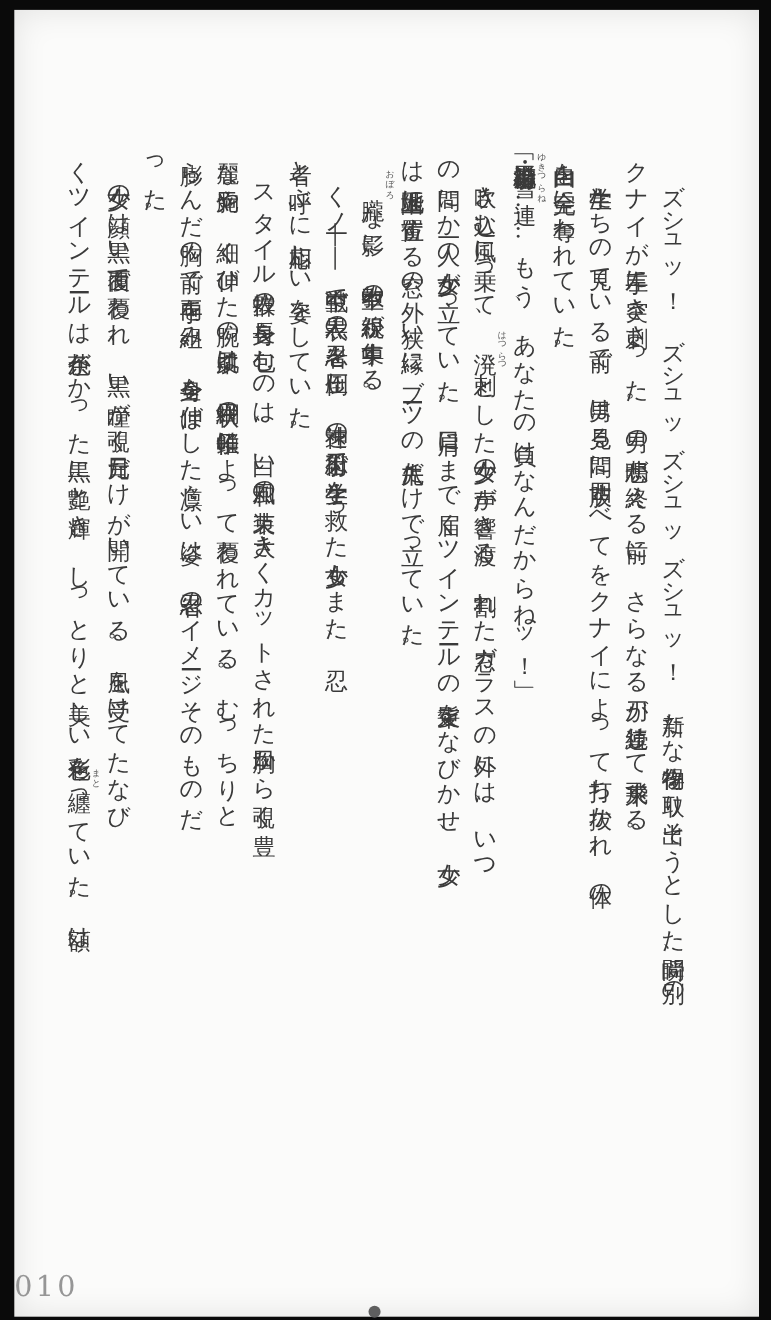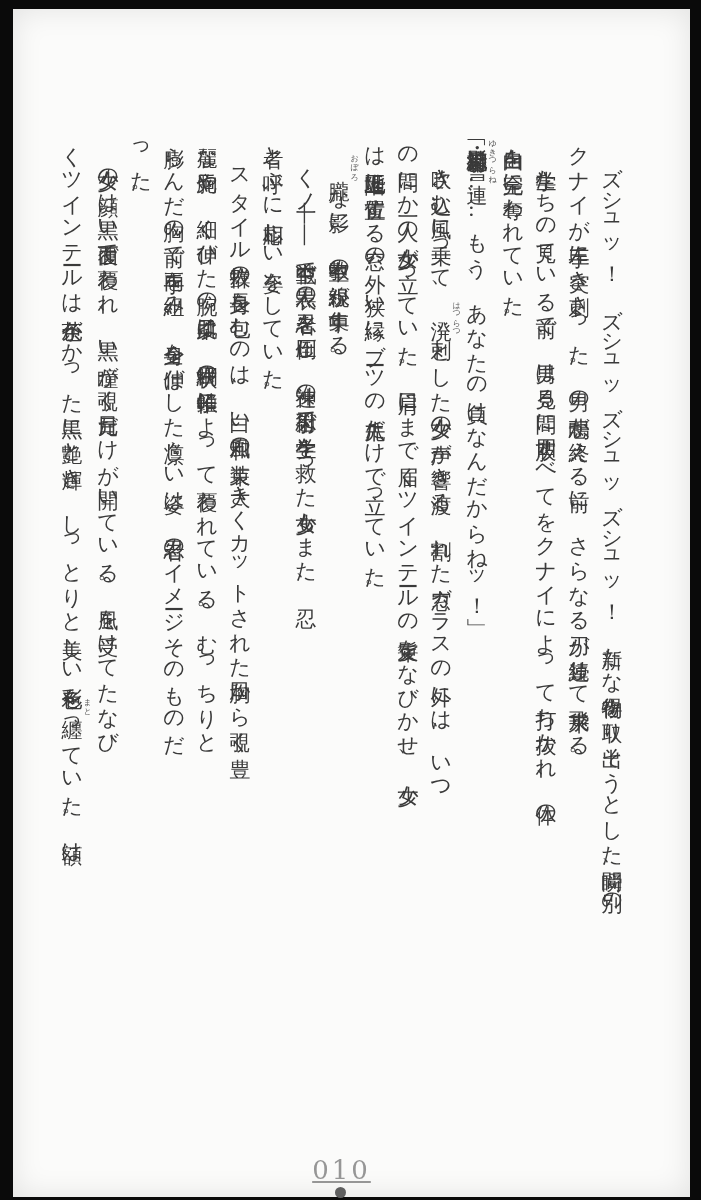--- a/index.html
+++ b/index.html
@@ -45,26 +45,25 @@
     font-size: 8px;
     letter-spacing: 0;
     color: #555;
     font-family: "DejaVu Serif", "Liberation Serif", serif;
   }
   .page-number {
     position: absolute;
     left: 0;
     right: 20px;
     bottom: 12px;
-    text-align: center;
+    text-align: left;
     font-family: "DejaVu Serif", "Liberation Serif", serif;
     font-size: 26px;
     letter-spacing: 3px;
     color: #969696;
-    text-decoration: underline;
   }
   .footer-dot {
     position: absolute;
     left: calc(50% - 17px);
     bottom: -1px;
     width: 11px;
     height: 11px;
     border-radius: 50%;
     background: #5f5f5f;
   }

